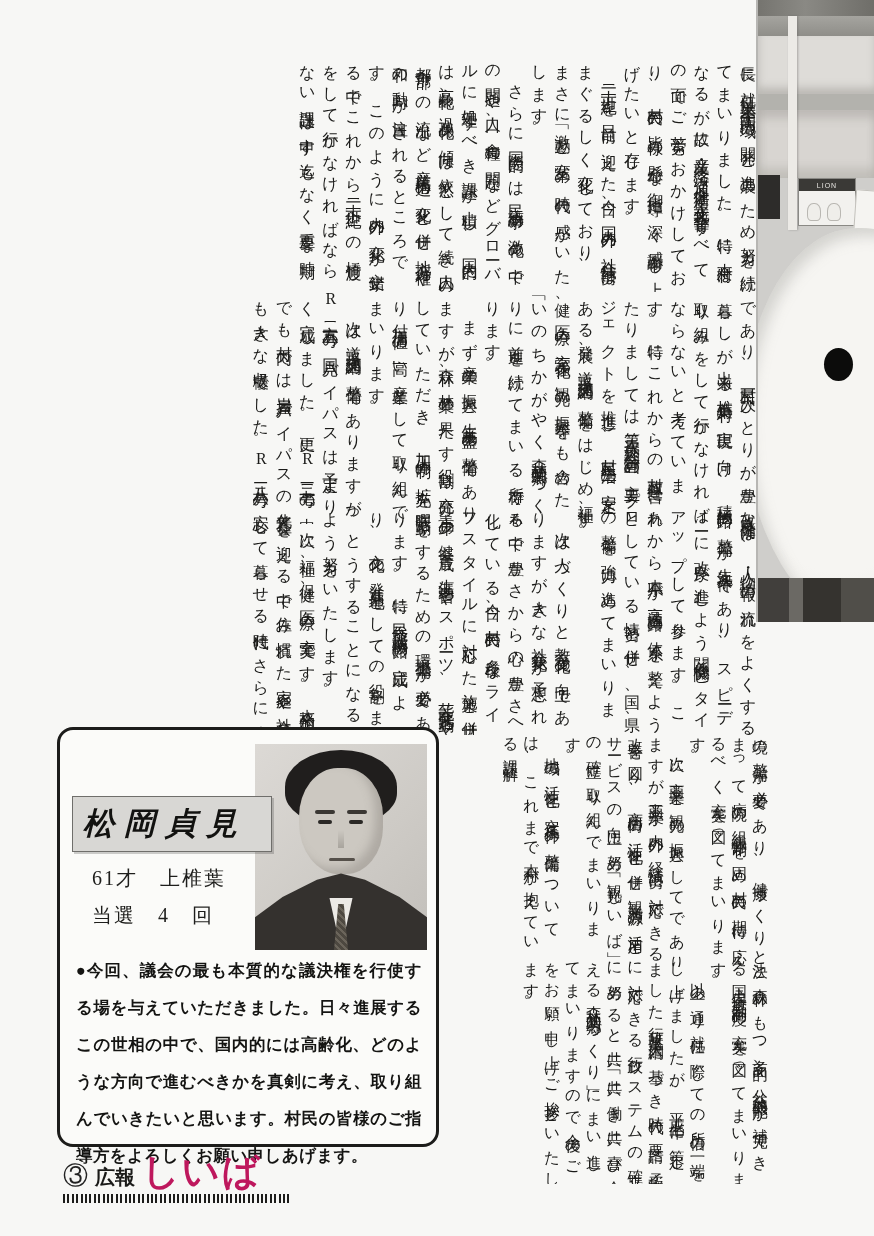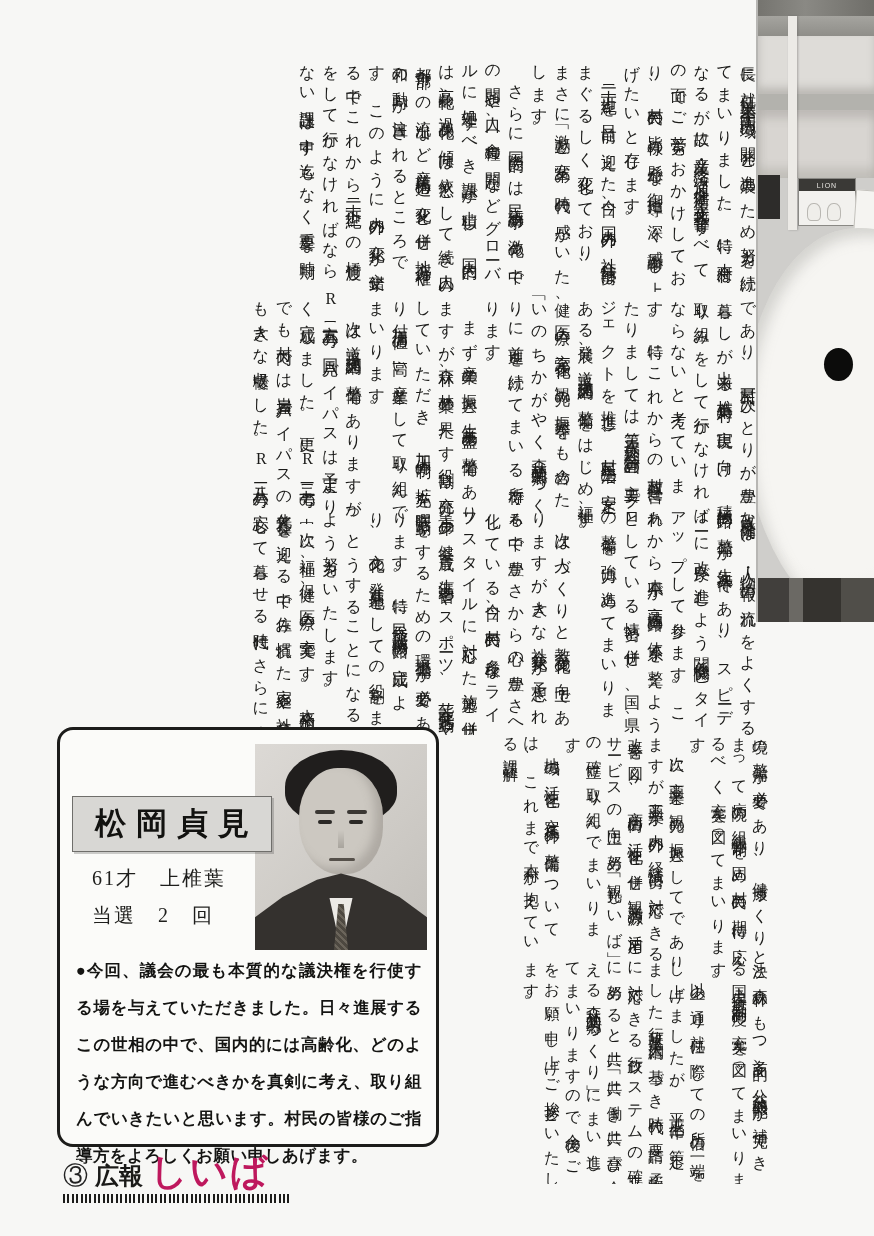--- a/index.html
+++ b/index.html
@@ -52,30 +52,30 @@
   .mp-face{position:absolute;left:44px;top:24px;width:84px;height:106px;background:#ccc8c1;border-radius:46% 46% 44% 48%;box-shadow:inset -8px -6px 10px rgba(120,116,110,.35);}
   .mp-brow{position:absolute;top:42px;width:20px;height:4px;background:#3a3733;border-radius:2px;}
   .mp-brow.b1{left:16px;} .mp-brow.b2{left:48px;}
   .mp-eye{position:absolute;top:52px;width:14px;height:4px;background:#2a2825;border-radius:2px;}
   .mp-eye.e1{left:19px;} .mp-eye.e2{left:50px;}
   .mp-nose{position:absolute;left:39px;top:62px;width:6px;height:18px;background:linear-gradient(180deg,transparent,#a8a49d);}
   .mp-mouth{position:absolute;left:30px;top:90px;width:26px;height:3px;background:#55504a;border-radius:2px;}
   .mp-suit{position:absolute;left:0;bottom:0;width:100%;height:78px;background:#34312e;clip-path:polygon(0 100%,0 58%,16% 32%,36% 10%,50% 2%,64% 10%,84% 32%,100% 58%,100% 100%);}
   .mp-shirt{position:absolute;left:68px;bottom:0;width:36px;height:52px;background:#eceae6;clip-path:polygon(18% 0,82% 0,50% 100%);}
   .mp-tie{position:absolute;left:79px;bottom:0;width:14px;height:46px;background:repeating-linear-gradient(45deg,#4d4840 0 3px,#6b655b 3px 5px);clip-path:polygon(30% 0,70% 0,100% 100%,0 100%);}
-  .name-plate{position:absolute;left:12px;top:66px;width:198px;height:54px;background:#d8d7d4;border:1px solid #6f6e6b;box-shadow:2px 2px 0 rgba(60,60,58,.25);display:flex;align-items:center;justify-content:center;}
+  .name-plate{position:absolute;left:12px;top:66px;width:198px;height:54px;background:#d8d7d4;border:1px solid #6f6e6b;box-shadow:2px 2px 0 rgba(60,60,58,.25);display:flex;align-items:center;font-style:italic;}
   .name-plate .name{font-family:"Liberation Sans",sans-serif;font-weight:bold;font-size:31px;letter-spacing:10px;color:#121210;text-indent:10px;}
   .member-details{position:absolute;left:32px;top:130px;font-size:20px;color:#1e1e1c;line-height:37px;letter-spacing:2px;}
   .statement{position:absolute;left:16px;top:222px;width:346px;font-size:16.5px;font-weight:600;line-height:37px;color:#141412;letter-spacing:.4px;text-align:justify;}
 
   
   .footer{position:absolute;left:63px;top:1153px;}
   .footer-line{display:flex;align-items:baseline;gap:7px;}
   .page-num{font-size:25px;color:#222;line-height:1;}
-  .pub-small{font-family:"Liberation Sans",sans-serif;font-weight:bold;font-size:24px;color:#1a1a18;line-height:1;}
+  .pub-small{font-family:"Liberation Sans",sans-serif;font-weight:bold;font-size:20px;color:#1a1a18;line-height:1;}
   .pub-large{font-family:"Liberation Sans",sans-serif;font-weight:800;font-size:37px;color:#be185d;line-height:1;letter-spacing:2px;}
   .barcode{margin-top:4px;width:228px;height:9px;background:repeating-linear-gradient(90deg,#1d1d1b 0 2px,transparent 2px 4.4px);}
 </style>
 </head>
 <body>
 
 <div class="page">
 
   <div class="vband" id="band1">長に就任以来十二年間地域の開発と進展のため努力を続けてまいりました。特に本村は山村なるが故に産業・経済・交通・保健衛生・文化教育等すべての面でご苦労をおかけしており、村民の皆様の懸命な御指導に深く感謝申し上げたいと存じます。
 　二十一世紀を目前に迎えた今日、国内外の社会情勢は目まぐるしく変化しており、まさに「激動と変革」の時代の感がいたします。
@@ -126,21 +126,21 @@
       </div>
       <div class="mp-suit"></div>
       <div class="mp-shirt"></div>
       <div class="mp-tie"></div>
     </div>
     <div class="name-plate">
       <span class="name">松岡貞見</span>
     </div>
     <div class="member-details">
       <div><span>61才</span>　<span>上椎葉</span></div>
-      <div>当選　2　回</div>
+      <div>当選　4　回</div>
     </div>
     <div class="statement">●今回、議会の最も本質的な議決権を行使する場を与えていただきました。日々進展するこの世相の中で、国内的には高齢化、どのような方向で進むべきかを真剣に考え、取り組んでいきたいと思います。村民の皆様のご指導方をよろしくお願い申しあげます。</div>
   </div>
 
   <div class="footer">
     <div class="footer-line">
       <span class="page-num">③</span>
       <span class="pub-small">広報</span>
       <span class="pub-large">しいば</span>
     </div>

